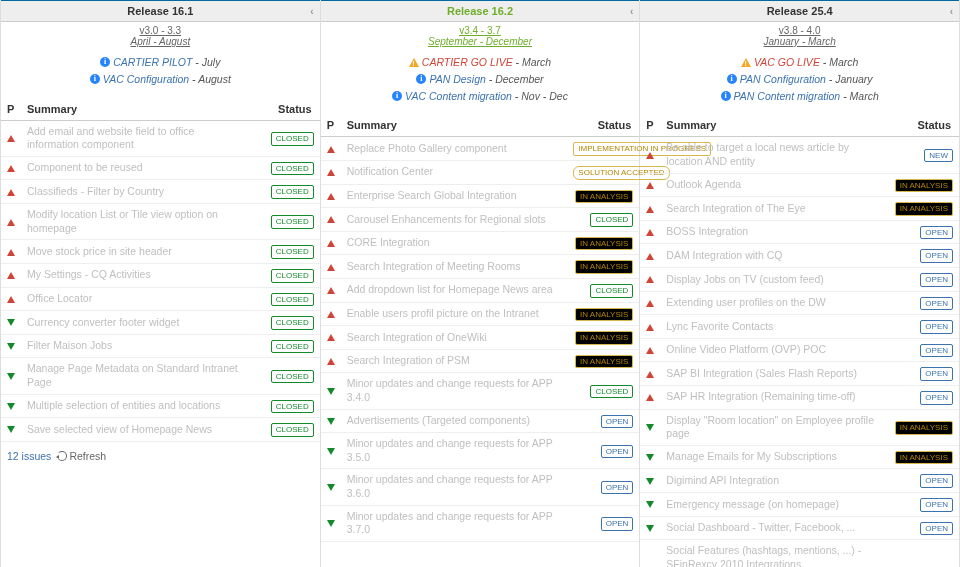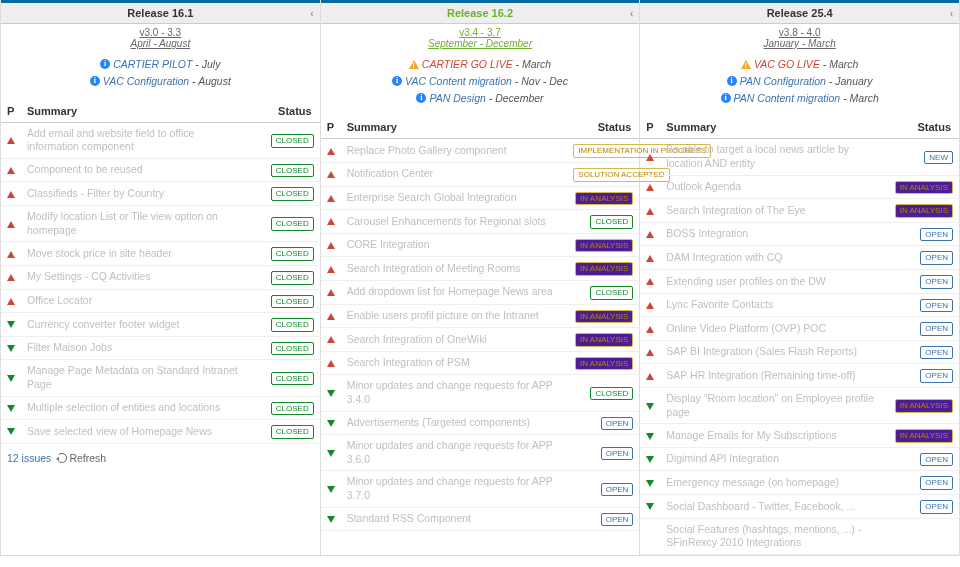--- a/index.html
+++ b/index.html
@@ -18,21 +18,21 @@
   }
   .col {
     flex: 1 1 0;
     border: 1px solid #ddd;
     border-top: none;
     min-width: 0;
   }
   .col + .col { border-left: none; }
   .col-header {
     background: #eee;
-    border-top: 3px solid #0369a1;
+    border-top: 1px solid #0369a1;
     border-bottom: 1px solid #ccc;
     text-align: center;
     padding: 4px 6px;
     font-weight: bold;
     position: relative;
   }
   .col-header .collapse {
     position: absolute;
     right: 6px; top: 50%;
     transform: translateY(-50%);
@@ -148,23 +148,23 @@
     padding: 1px 4px;
     font-size: 8px;
     line-height: 1.2;
     text-transform: uppercase;
     white-space: nowrap;
     text-align: right;
   }
   .b-closed { color: #14892c; border-color: #14892c; }
   .b-open   { color: #3b73af; border-color: #3b73af; }
   .b-new    { color: #3b73af; border-color: #3b73af; }
-  .b-inanalysis { color: #b38600; border-color: #d6b84d; background:#4c1d95; }
+  .b-inanalysis { color: #b38600; border-color: #d6b84d; background:#000000; }
   .b-implprog   { color: #b38600; border-color: #d6b84d; }
-  .b-solacc     { color: #b38600; border-color: #d6b84d; }
+  .b-solacc     { color: #b38600; border-color: #d6b84d; border-radius: 6px; }
   .footer {
     padding: 8px 6px 10px;
     color: #3b73af;
     font-size: 10.5px;
   }
   .footer .count { color: #3b73af; }
   .footer .refresh {
     color: #666;
     margin-left: 6px;
     cursor: pointer;
@@ -278,22 +278,22 @@
       <div class="footer"><span class="count">12</span><span> </span><span>issues</span><span class="refresh"><span class="refresh-icon"></span><span>Refresh</span></span></div>
     </div>
     <div class="col active">
       <div class="col-header"><span>Release 16.2</span><span class="collapse">‹</span></div>
       <div class="col-sub active">
         <span class="versions">v3.4 - 3.7</span>
         <span class="daterange">September - December</span>
       </div>
       <div class="milestones">
         <span class="milestone warn"><span class="ic ic-warn"></span><span class="m-name">CARTIER GO LIVE</span><span> - </span><span>March</span></span>
+        <span class="milestone"><span class="ic ic-info"></span><span class="m-name">PAN Design</span><span> - </span><span>December</span></span>
         <span class="milestone"><span class="ic ic-info"></span><span class="m-name">VAC Content migration</span><span> - </span><span>Nov - Dec</span></span>
-        <span class="milestone"><span class="ic ic-info"></span><span class="m-name">PAN Design</span><span> - </span><span>December</span></span>
       </div>
       <table class="issues">
         <thead>
           <tr>
             <th class="p">P</th>
             <th class="">Summary</th>
             <th class="status">Status</th>
           </tr>
         </thead>
         <tbody>
@@ -352,31 +352,31 @@
             <td class="s">Minor updates and change requests for APP 3.4.0</td>
             <td class="st"><span class="badge b-closed">CLOSED</span></td>
           </tr>
           <tr>
             <td class="p"><span class="arrow-down"></span></td>
             <td class="s">Advertisements (Targeted components)</td>
             <td class="st"><span class="badge b-open">OPEN</span></td>
           </tr>
           <tr>
             <td class="p"><span class="arrow-down"></span></td>
+            <td class="s">Minor updates and change requests for APP 3.5.0</td>
+            <td class="st"><span class="badge b-open">OPEN</span></td>
+          </tr>
+          <tr>
+            <td class="p"><span class="arrow-down"></span></td>
             <td class="s">Minor updates and change requests for APP 3.6.0</td>
             <td class="st"><span class="badge b-open">OPEN</span></td>
           </tr>
           <tr>
             <td class="p"><span class="arrow-down"></span></td>
             <td class="s">Minor updates and change requests for APP 3.7.0</td>
-            <td class="st"><span class="badge b-open">OPEN</span></td>
-          </tr>
-          <tr>
-            <td class="p"><span class="arrow-down"></span></td>
-            <td class="s">Standard RSS Component</td>
             <td class="st"><span class="badge b-open">OPEN</span></td>
           </tr>
         </tbody>
       </table>
       <div class="footer"></div>
     </div>
     <div class="col">
       <div class="col-header"><span>Release 25.4</span><span class="collapse">‹</span></div>
       <div class="col-sub">
         <span class="versions">v3.8 - 4.0</span>
@@ -416,20 +416,25 @@
             <td class="s">BOSS Integration</td>
             <td class="st"><span class="badge b-open">OPEN</span></td>
           </tr>
           <tr>
             <td class="p"><span class="arrow-up"></span></td>
             <td class="s">DAM Integration with CQ</td>
             <td class="st"><span class="badge b-open">OPEN</span></td>
           </tr>
           <tr>
             <td class="p"><span class="arrow-up"></span></td>
+            <td class="s">Display Jobs on TV (custom feed)</td>
+            <td class="st"><span class="badge b-open">OPEN</span></td>
+          </tr>
+          <tr>
+            <td class="p"><span class="arrow-up"></span></td>
             <td class="s">Extending user profiles on the DW</td>
             <td class="st"><span class="badge b-open">OPEN</span></td>
           </tr>
           <tr>
             <td class="p"><span class="arrow-up"></span></td>
             <td class="s">Lync Favorite Contacts</td>
             <td class="st"><span class="badge b-open">OPEN</span></td>
           </tr>
           <tr>
             <td class="p"><span class="arrow-up"></span></td>

